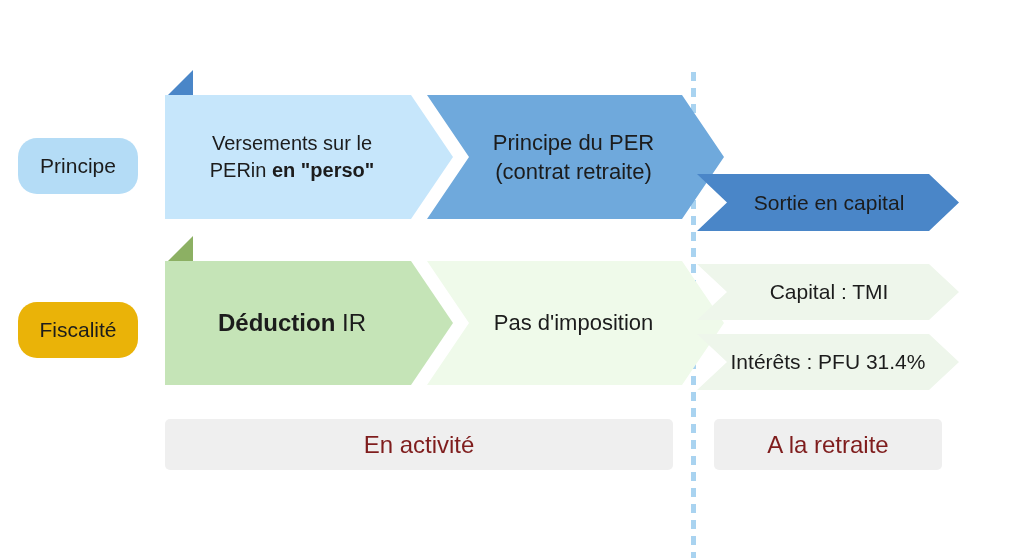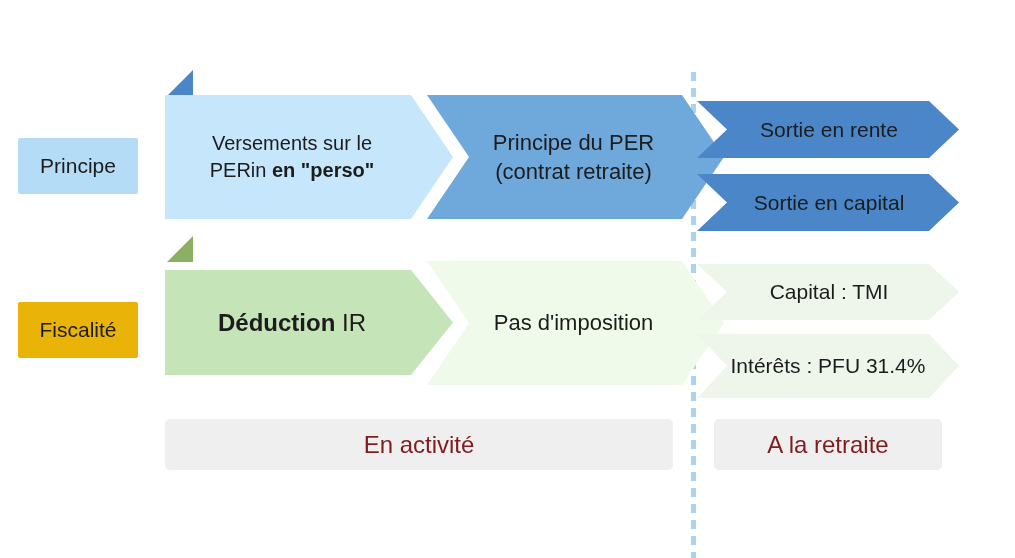--- a/index.html
+++ b/index.html
@@ -36,21 +36,21 @@
     background-size: 5px 16px;
     background-repeat: repeat-y;
   }
 
   
   .pill {
     position: absolute;
     display: flex;
     align-items: center;
     justify-content: center;
-    border-radius: 2px;
+    border-radius: 19px;
     font-size: 21px;
     color: #1c1c1c;
     white-space: nowrap;
   }
   .pill-principe {
     left: 18px;  top: 138px;
     width: 120px; height: 56px;
     background: #b4dcf6;
   }
   .pill-fiscalite {
@@ -125,43 +125,42 @@
     left: 697px; top: 174px;
     width: 262px; height: 57px;
     background: #4a86c8;
     font-size: 21px;
     padding-left: 24px; padding-right: 22px;
   }
 
   
   .c-deduction {
     left: 165px; top: 261px;
-    width: 288px; height: 105px;
+    width: 288px; height: 124px;
     background: #c5e4b7;
     font-size: 24px;
     padding-right: 34px;
-    margin-top: 9px;
   }
   .c-pasimposition {
     left: 427px; top: 261px;
     width: 297px; height: 124px;
     background: #effaea;
     font-size: 22px;
     padding-left: 30px; padding-right: 34px;
   }
   .c-capital-tmi {
     left: 697px; top: 264px;
     width: 262px; height: 56px;
     background: #eef6eb;
     font-size: 21px;
     padding-left: 24px; padding-right: 22px;
   }
   .c-interets {
     left: 697px; top: 334px;
-    width: 262px; height: 64px;
+    width: 262px; height: 56px;
     background: #eef6eb;
     font-size: 21px;
     padding-left: 16px; padding-right: 16px;
   }
 
   
   .phase {
     position: absolute;
     display: flex;
     align-items: center;
@@ -208,23 +207,20 @@
     </div>
   </div>
 
   <div class="chev mid c-evolution">
     <div>
       <span>Principe du PER</span><br>
       <span>(contrat retraite)</span>
     </div>
   </div>
 
-  <div class="chev small mid c-rente">
-    <span>Sortie en rente</span>
-  </div>
 
   <div class="chev small mid c-capital-sortie">
     <span>Sortie en capital</span>
   </div>
 
   <div class="chev start c-deduction">
     <div class="nowrap">
       <span class="b">Déduction</span><span> IR</span>
     </div>
   </div>

